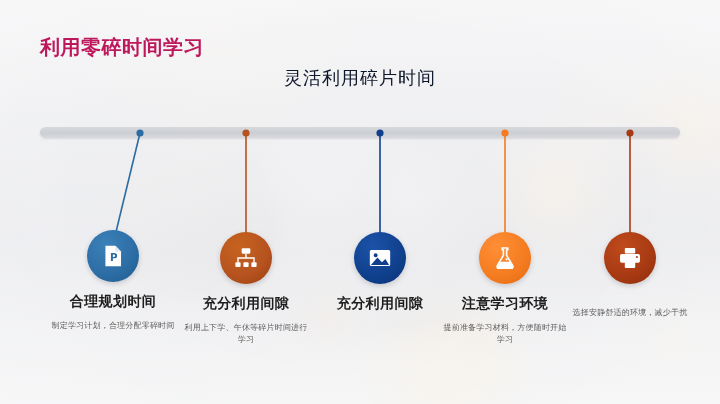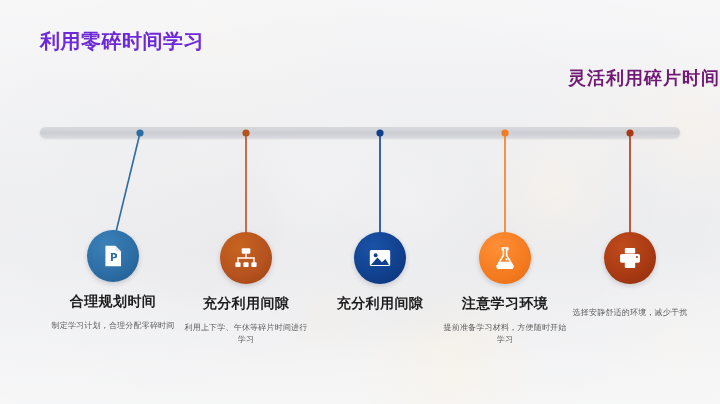--- a/index.html
+++ b/index.html
@@ -63,36 +63,36 @@
   .bg-vignette {
     position: absolute;
     inset: 0;
     background: radial-gradient(ellipse 88% 88% at 50% 48%, rgba(255,255,255,0) 42%, rgba(255,255,255,0.35) 100%);
   }
 
   
   .slide-title {
     position: absolute;
     left: 40px;
-    top: 28px;
+    top: 34px;
     font-size: 20px;
     font-weight: 700;
-    color: #6d28d9;
+    color: #be185d;
     letter-spacing: 0.5px;
     white-space: nowrap;
   }
   .slide-subtitle {
     position: absolute;
     left: 0;
     right: 0;
     top: 66px;
-    text-align: right;
+    text-align: center;
     font-size: 18px;
-    font-weight: 700;
-    color: #701a75;
+    font-weight: 400;
+    color: #0f172a;
     letter-spacing: 1px;
   }
 
   
   .timeline-bar {
     position: absolute;
     left: 40px;
     top: 127px;
     width: 640px;
     height: 11px;

